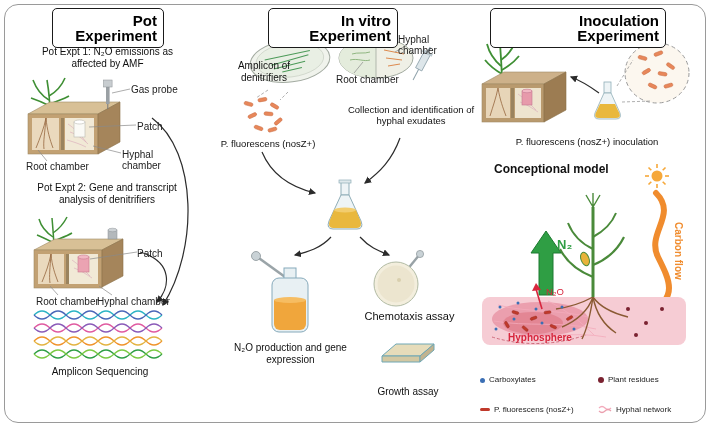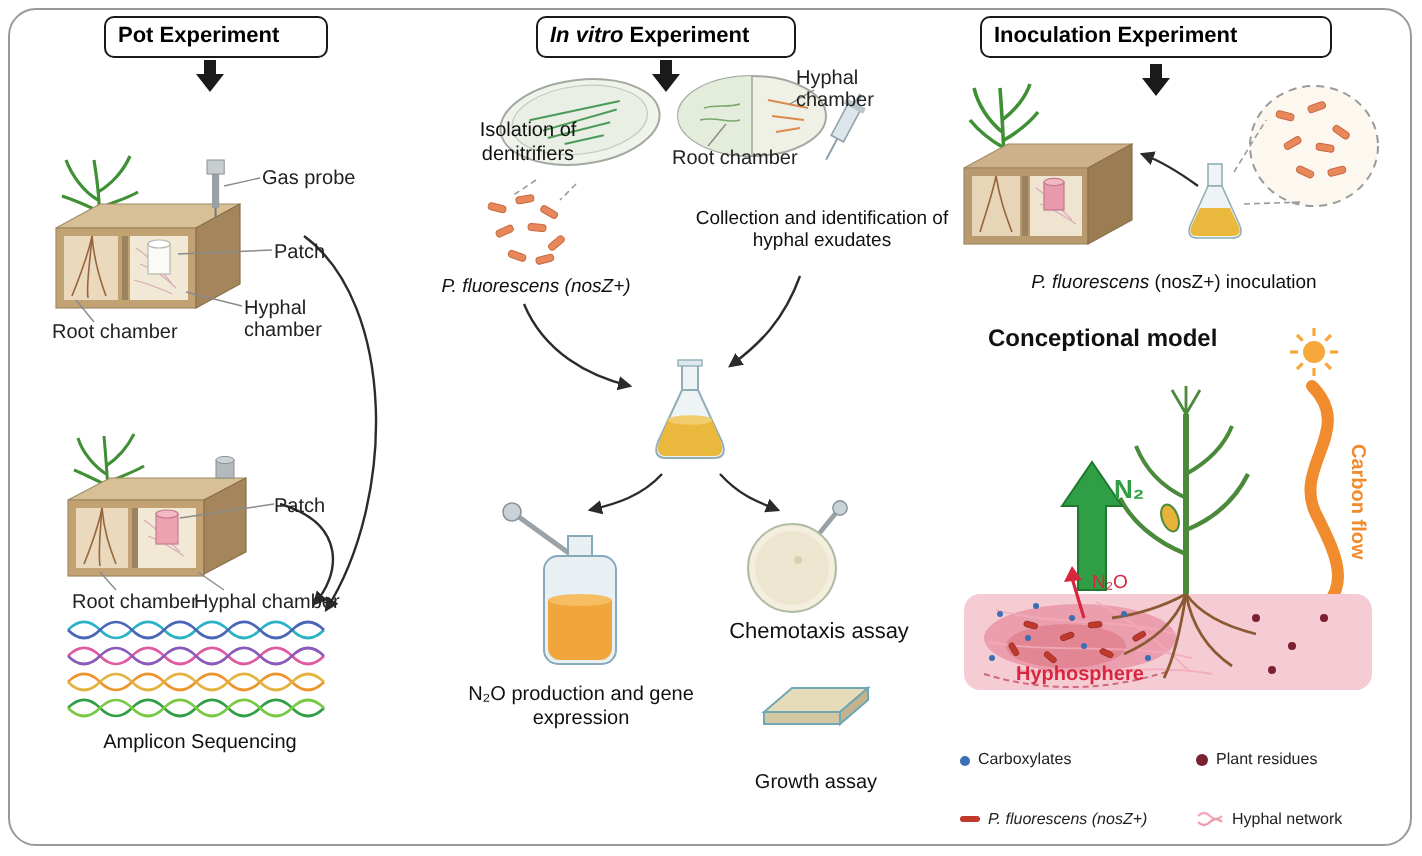--- a/index.html
+++ b/index.html
@@ -1,23 +1,23 @@
 <!DOCTYPE html>
 <html><head>
 <meta charset="utf-8">
 <style>
   *{box-sizing:border-box}
   html,body{margin:0;padding:0}
   body{font-family:"Liberation Sans",sans-serif;background:#fff;width:711px;height:428px}
   #fig{position:relative;width:711px;height:428px;background:#fff;overflow:hidden}
   .frame{position:absolute;left:4px;top:4px;width:702px;height:419px;border:1.5px solid #9a9a9a;border-radius:14px;z-index:0}
-  .titlebox{position:absolute;border:1.4px solid #1a1a1a;border-radius:5px;background:#fff;font-weight:bold;font-size:11px;line-height:1;padding:4px 6px;text-align:left;z-index:3}
+  .titlebox{position:absolute;border:1.4px solid #1a1a1a;border-radius:5px;background:#fff;font-weight:bold;font-size:15px;line-height:1;padding:4px 6px;text-align:right;z-index:3}
   .cap{position:absolute;font-size:10px;line-height:1.18;text-align:center;color:#101010;z-index:3}
   .lbl{position:absolute;font-size:10px;line-height:1.1;color:#222;z-index:3}
-  .it{font-style:italic}
+  .it{}
   .svgbox{position:absolute;z-index:1}
   #overlay{position:absolute;left:0;top:0;z-index:2;pointer-events:none}
   .n2-label{position:absolute;left:557px;top:237px;font-weight:bold;font-size:13px;color:#2f9e44;z-index:3}
   .n2o-label{position:absolute;left:546px;top:286px;font-weight:normal;font-size:9.5px;color:#d7263d;z-index:3}
   .cflow-label{position:absolute;left:684px;top:222px;font-weight:bold;font-size:10px;color:#f08c2e;transform:rotate(90deg);transform-origin:0 0;white-space:nowrap;z-index:3}
   .hypho-label{position:absolute;left:508px;top:332px;font-weight:bold;font-size:10px;color:#d7263d;z-index:3}
   .model-title{position:absolute;left:494px;top:162px;width:140px;font-weight:bold;font-size:12px;color:#111;z-index:3}
   .legend{position:absolute;left:480px;top:376px;width:222px;display:grid;grid-template-columns:114px auto;gap:21px 4px;font-size:8px;color:#222;z-index:3}
   .litem{display:flex;align-items:center;gap:4px;line-height:1}
   .sw{flex:0 0 auto;display:inline-block}
@@ -45,20 +45,21 @@
   <svg class="svgbox" style="left:98px;top:30px" width="14" height="16" viewBox="0 0 14 16">
       <polygon points="4,0 10,0 10,7 14,7 7,16 0,7 4,7" fill="#1a1a1a"></polygon>
     </svg>
   <svg class="svgbox" style="left:326px;top:30px" width="14" height="16" viewBox="0 0 14 16">
       <polygon points="4,0 10,0 10,7 14,7 7,16 0,7 4,7" fill="#1a1a1a"></polygon>
     </svg>
   <svg class="svgbox" style="left:571px;top:32px" width="14" height="16" viewBox="0 0 14 16">
       <polygon points="4,0 10,0 10,7 14,7 7,16 0,7 4,7" fill="#1a1a1a"></polygon>
     </svg>
 
+  <div class="cap" style="left:25px;top:46px;width:165px">Pot Expt 1:  N₂O emissions as affected by AMF</div>
 
   <svg class="svgbox" style="left:22px;top:70px" width="112" height="92" viewBox="0 0 112 92">
     <g stroke="#3f8f34" fill="none" stroke-width="1.6">
       <path d="M28 44 C28 32 27 22 25 10"></path>
         <path d="M27 30 C20 26 14 18 11 10"></path>
       <path d="M27 26 C34 22 40 15 43 8"></path>
         <path d="M28 36 C22 33 15 30 9 28"></path>
       <path d="M28 34 C35 31 42 29 47 26"></path>
     </g>
     <polygon points="6,44 76,44 98,32 28,32" fill="#d8c096" stroke="#a08a64" stroke-width="0.6"></polygon>
@@ -81,20 +82,21 @@
     <ellipse cx="57.5" cy="52" rx="5.5" ry="2" fill="#ffffff" stroke="#b8b8b0" stroke-width="0.6"></ellipse>
     <rect x="84" y="16" width="3.6" height="18" fill="#9aa0a4"></rect>
     <rect x="81.5" y="10" width="8.6" height="7" fill="#c8cdd0" stroke="#8a9094" stroke-width="0.5"></rect>
     <line x1="85.8" y1="34" x2="85.8" y2="39" stroke="#777" stroke-width="1"></line>
   </svg>
   <div class="lbl" style="left:131px;top:84px">Gas probe</div>
   <div class="lbl" style="left:137px;top:121px">Patch</div>
   <div class="lbl" style="left:26px;top:161px">Root chamber</div>
   <div class="lbl" style="left:122px;top:149px;width:40px">Hyphal chamber</div>
 
+  <div class="cap" style="left:18px;top:182px;width:178px">Pot Expt 2: Gene and transcript analysis of denitrifiers</div>
 
   <svg class="svgbox" style="left:28px;top:210px" width="108" height="85" viewBox="0 0 108 85">
     <g stroke="#3f8f34" fill="none" stroke-width="1.5">
       <path d="M26 40 C26 30 25 20 24 8"></path>
         <path d="M25 27 C19 23 13 16 11 9"></path>
       <path d="M25 23 C31 19 36 13 39 7"></path>
         <path d="M26 33 C20 30 14 27 9 25"></path>
       <path d="M26 31 C33 28 39 26 44 23"></path>
     </g>
     <polygon points="6,40 74,40 95,29 27,29" fill="#d8c096" stroke="#a08a64" stroke-width="0.6"></polygon>
@@ -170,21 +172,21 @@
   <svg class="svgbox" style="left:406px;top:46px" width="30" height="40" viewBox="0 0 30 40">
     <g transform="rotate(28 15 20)">
       <rect x="11" y="6" width="7" height="18" fill="#dde6ea" stroke="#8fa2ab" stroke-width="0.8"></rect>
       <rect x="9" y="4" width="11" height="3" fill="#b9c6cc"></rect>
       <rect x="13.5" y="-1" width="2" height="5" fill="#9fb0b8"></rect>
       <line x1="14.5" y1="24" x2="14.5" y2="36" stroke="#8fa2ab" stroke-width="1"></line>
     </g>
   </svg>
   <div class="lbl" style="left:398px;top:34px;width:42px">Hyphal chamber</div>
   <div class="lbl" style="left:336px;top:74px">Root chamber</div>
-  <div class="cap" style="left:224px;top:60px;width:80px">Isolation of denitrifiers</div>
+  <div class="cap" style="left:224px;top:60px;width:80px">Amplicon of denitrifiers</div>
   <div class="cap" style="left:345px;top:104px;width:132px;font-size:9.5px">Collection and identification of hyphal exudates</div>
 
   <svg class="svgbox" style="left:238px;top:94px" width="50" height="44" viewBox="0 0 50 44">
     <g fill="#e8875a" stroke="#c76a40" stroke-width="0.5">
       <rect x="6" y="8" width="9" height="3.5" rx="1.7" transform="rotate(15 10 10)"></rect>
       <rect x="20" y="4" width="9" height="3.5" rx="1.7" transform="rotate(-10 24 6)"></rect>
       <rect x="32" y="10" width="9" height="3.5" rx="1.7" transform="rotate(30 36 12)"></rect>
       <rect x="10" y="20" width="9" height="3.5" rx="1.7" transform="rotate(-25 14 22)"></rect>
       <rect x="26" y="18" width="9" height="3.5" rx="1.7" transform="rotate(5 30 20)"></rect>
       <rect x="36" y="26" width="9" height="3.5" rx="1.7" transform="rotate(-40 40 28)"></rect>

